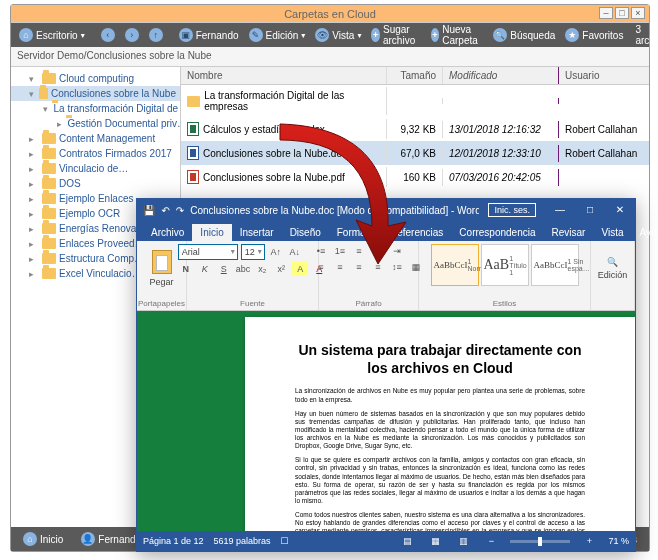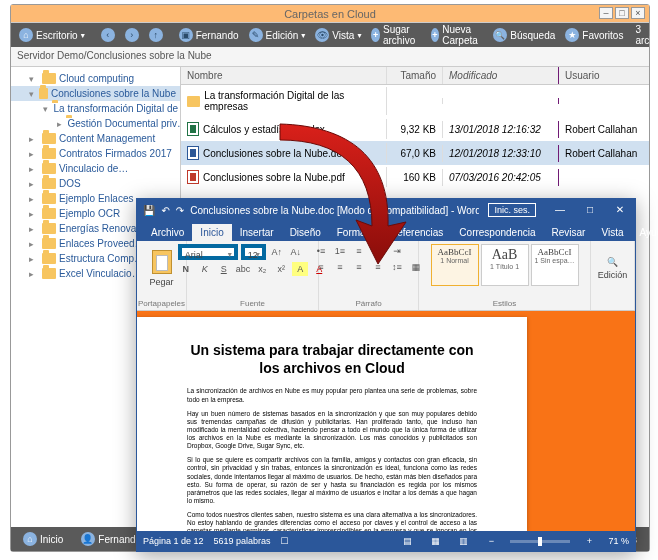--- a/index.html
+++ b/index.html
@@ -71,29 +71,29 @@
   .word-tab { padding: 3px 8px; cursor: pointer; }
   .word-tab.active { background: #f3f3f3; color: #2b579a; }
 
   .word-ribbon { height: 70px; background: #f3f3f3; border-bottom: 1px solid #ccc; display: flex; font-size: 9px; color: #444; }
   .rib-group { border-right: 1px solid #ddd; padding: 3px 6px 2px; display: flex; flex-direction: column; justify-content: space-between; align-items: center; }
   .rib-label { font-size: 8px; color: #777; text-align: center; }
   .rib-grid { display: flex; flex-direction: column; gap: 2px; }
   .rib-row { display: flex; gap: 3px; align-items: center; }
   .rib-btn { min-width: 16px; height: 14px; border: 1px solid transparent; text-align: center; line-height: 12px; cursor: pointer; color: #555; }
   .rib-big { width: 36px; height: 48px; display: flex; flex-direction: column; align-items: center; justify-content: center; gap: 3px; cursor: pointer; }
-  .font-sel { height: 16px; border: 4px solid #0369a1; background: #fff; padding: 0 14px 0 3px; font-size: 9px; line-height: 14px; position: relative; }
+  .font-sel { height: 16px; border: 1px solid #0369a1; background: #fff; padding: 0 14px 0 3px; font-size: 9px; line-height: 14px; position: relative; }
   .font-sel::after { content: "▾"; position: absolute; right: 2px; top: 0; color: #888; font-size: 8px; }
   .styles-group { display: flex; gap: 2px; }
-  .style-box { width: 48px; height: 42px; border: 1px solid #ccc; background: #fff; display: flex; flex-direction: column; align-items: center; padding: 2px; cursor: pointer; }
+  .style-box { width: 48px; height: 42px; border: 1px solid #ccc; background: #fff; display: flex; flex-direction: row; align-items: center; justify-content: space-between; padding: 2px; cursor: pointer; }
   .style-box.sel { border-color: #f0b030; background: #fdf4e3; }
   .style-sample { font-family: 'Times New Roman', serif; }
   .style-name { font-size: 7px; color: #666; }
 
-  .word-doc-area { height: 220px; background: #f97316; overflow: hidden; display: flex; justify-content: flex-start; padding-top: 6px; position: relative; }
+  .word-doc-area { height: 220px; background: #15803d; overflow: hidden; display: flex; justify-content: flex-end; padding-top: 6px; position: relative; }
   .word-page { width: 390px; background: #fff; box-shadow: 0 1px 4px rgba(0,0,0,.3); padding: 24px 50px; font-family: Arial, sans-serif; }
   .doc-h { font-size: 14px; font-weight: bold; text-align: center; line-height: 1.3; margin-bottom: 10px; }
   .doc-p { font-size: 6.5px; text-align: justify; margin-bottom: 6px; line-height: 1.25; }
 
   .word-status { height: 20px; background: #2b579a; color: #fff; display: flex; align-items: center; font-size: 9px; padding: 0 6px; gap: 10px; }
   .word-status .spacer { flex: 1; }
   .word-status .vbtn { width: 18px; text-align: center; cursor: pointer; }
   .zoom-slider { width: 60px; height: 3px; background: #6a89b8; position: relative; }
   .zoom-slider::after { content: ""; position: absolute; top: -3px; left: 28px; width: 4px; height: 9px; background: #fff; }
 

